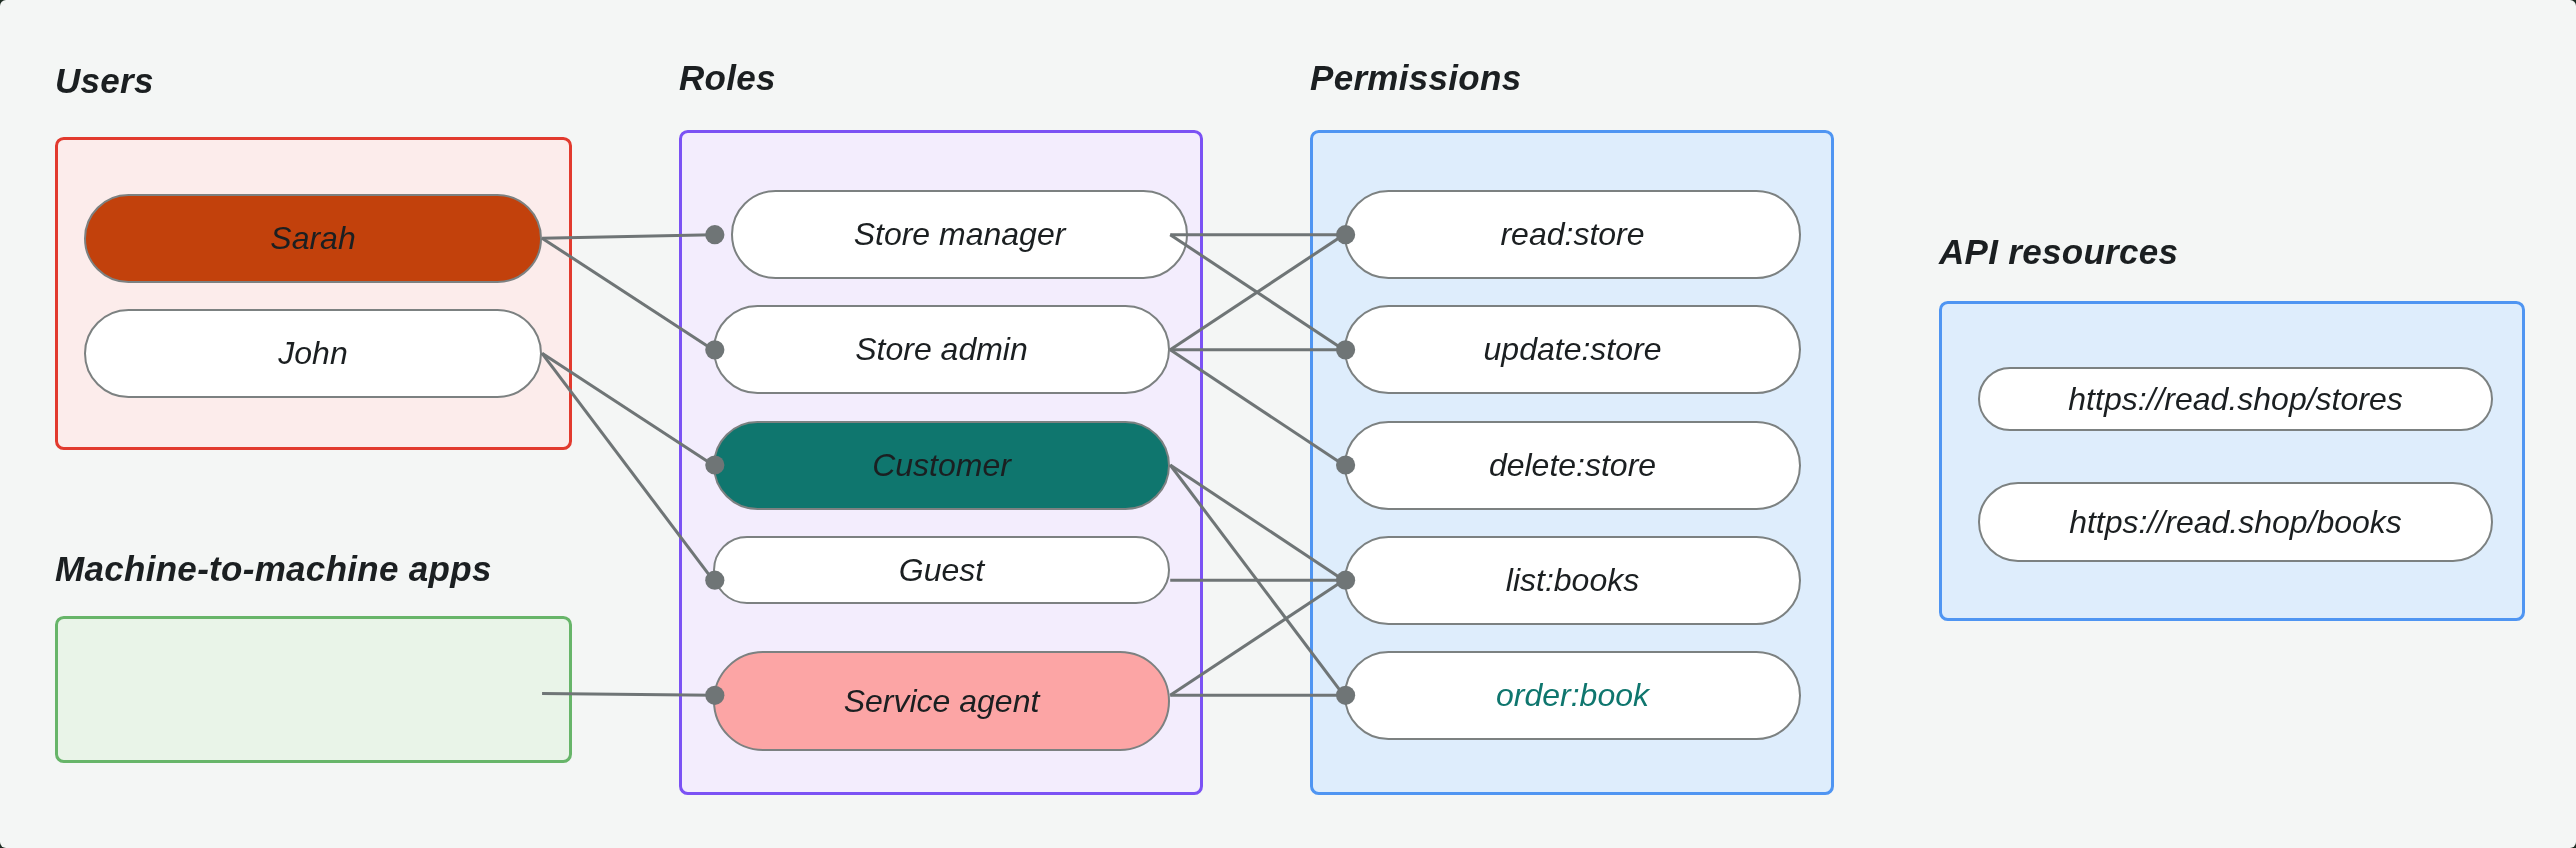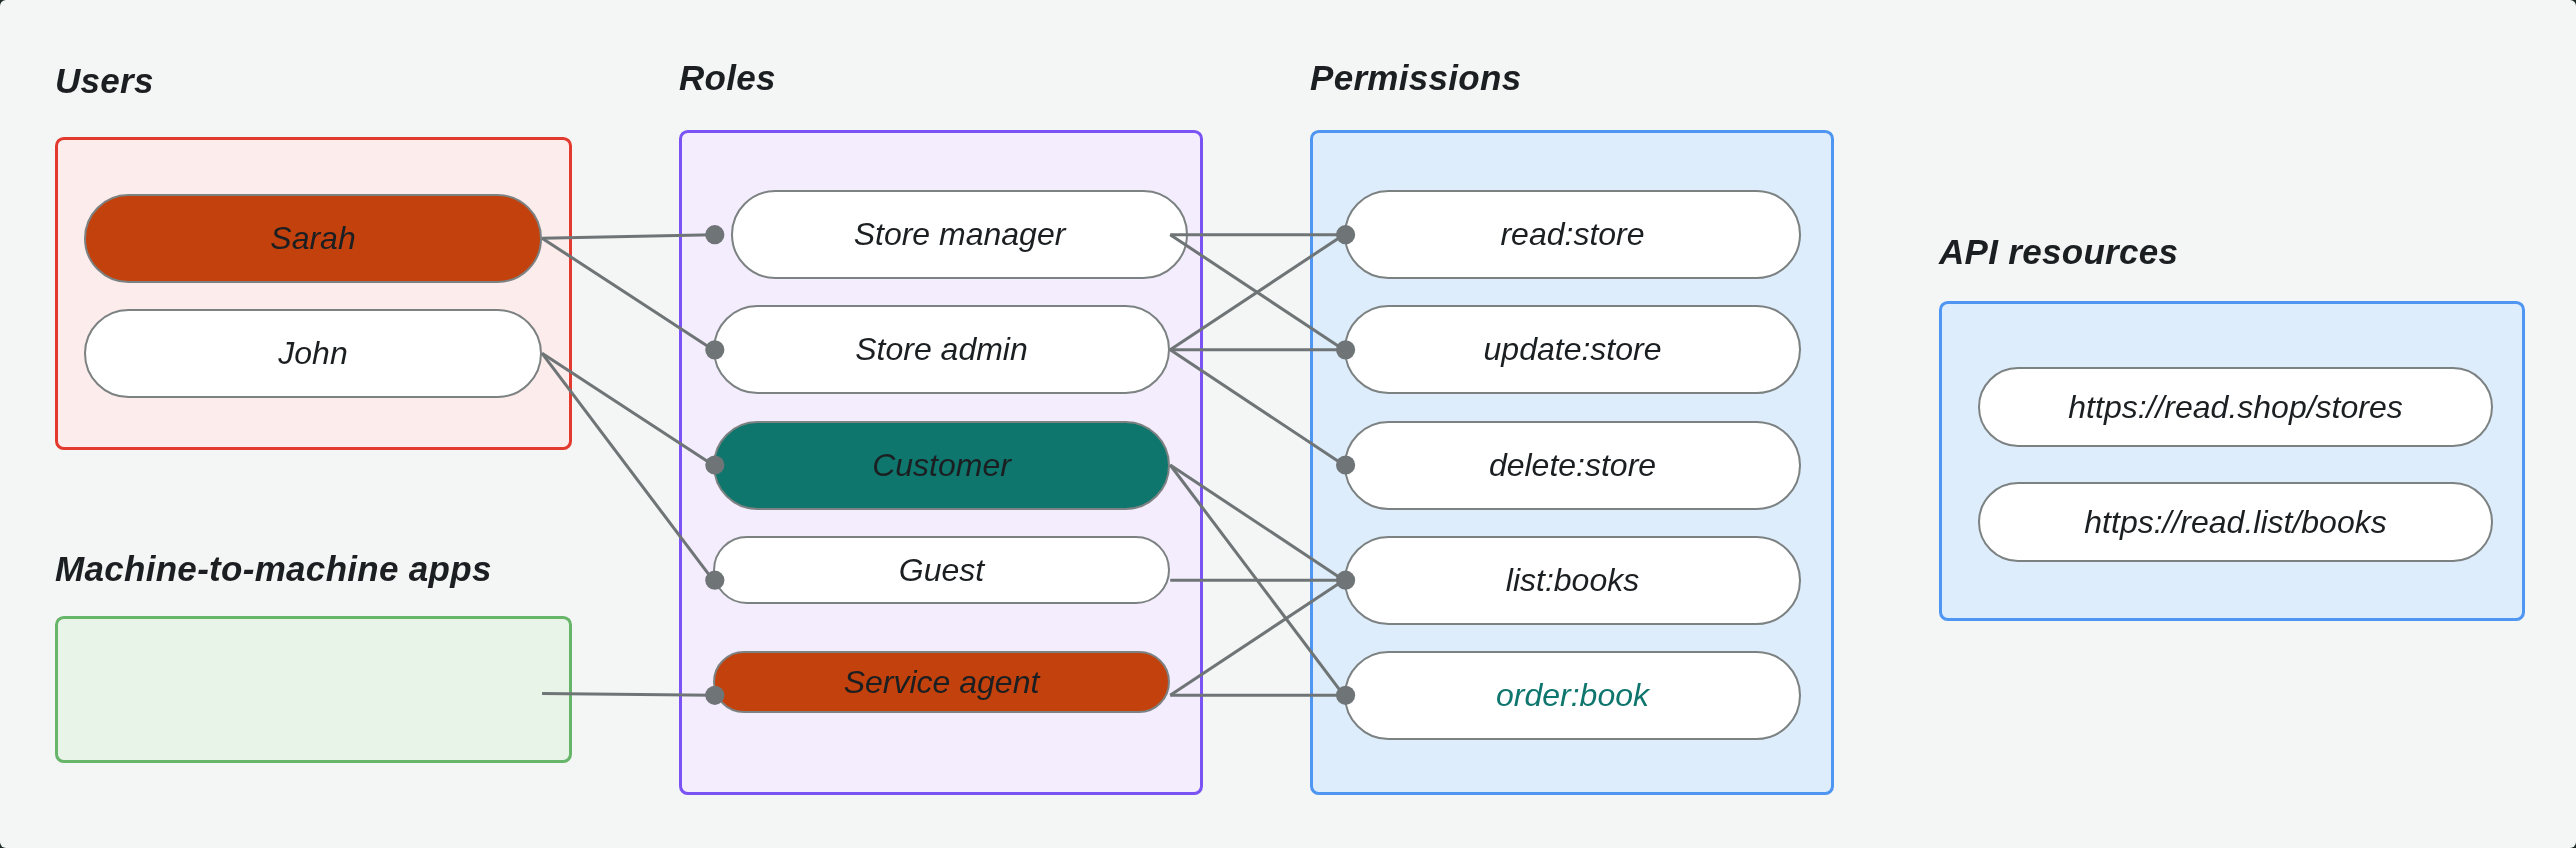--- a/index.html
+++ b/index.html
@@ -92,22 +92,22 @@
     <div class="group" style="left: 1310px; top: 130px; width: 524px; height: 665px; border-color: rgb(79, 149, 242); background: rgb(222, 237, 252);"></div>
     <div class="heading" style="left: 1310px; top: 58px;">Permissions</div>
     <div class="group" style="left: 1939px; top: 301px; width: 586px; height: 320px; border-color: rgb(79, 149, 242); background: rgb(222, 237, 252);"></div>
     <div class="heading" style="left: 1939px; top: 232px;">API resources</div>
     <div class="node" style="left: 84px; top: 194px; width: 458px; height: 89px; border-color: rgb(124, 129, 129); background: #c2410c; color: rgb(27, 31, 33);">Sarah</div>
     <div class="node" style="left: 84px; top: 309px; width: 458px; height: 89px; border-color: rgb(124, 129, 129); background: rgb(255, 255, 255); color: rgb(27, 31, 33);">John</div>
     <div class="node" style="left: 731px; top: 190px; width: 457px; height: 89px; border-color: rgb(124, 129, 129); background: rgb(255, 255, 255); color: rgb(27, 31, 33);">Store manager</div>
     <div class="node" style="left: 713px; top: 305px; width: 457px; height: 89px; border-color: rgb(124, 129, 129); background: rgb(255, 255, 255); color: rgb(27, 31, 33);">Store admin</div>
     <div class="node" style="left: 713px; top: 421px; width: 457px; height: 89px; border-color: rgb(124, 129, 129); background: #0f766e; color: rgb(27, 31, 33);">Customer</div>
     <div class="node" style="left: 713px; top: 536px; width: 457px; height: 68px; border-color: rgb(124, 129, 129); background: rgb(255, 255, 255); color: rgb(27, 31, 33);">Guest</div>
-    <div class="node" style="left: 713px; top: 651px; width: 457px; height: 62px; border-color: rgb(124, 129, 129); background: #c2410c; color: rgb(27, 31, 33);">Service agent</div>
+    <div class="node" style="left: 713px; top: 651px; width: 457px; height: 100px; border-color: rgb(124, 129, 129); background: #fca5a5; color: rgb(27, 31, 33);">Service agent</div>
     <div class="node" style="left: 1344px; top: 190px; width: 457px; height: 89px; border-color: rgb(124, 129, 129); background: rgb(255, 255, 255); color: rgb(27, 31, 33);">read:store</div>
     <div class="node" style="left: 1344px; top: 305px; width: 457px; height: 89px; border-color: rgb(124, 129, 129); background: rgb(255, 255, 255); color: rgb(27, 31, 33);">update:store</div>
     <div class="node" style="left: 1344px; top: 421px; width: 457px; height: 89px; border-color: rgb(124, 129, 129); background: rgb(255, 255, 255); color: rgb(27, 31, 33);">delete:store</div>
     <div class="node" style="left: 1344px; top: 536px; width: 457px; height: 89px; border-color: rgb(124, 129, 129); background: rgb(255, 255, 255); color: rgb(27, 31, 33);">list:books</div>
     <div class="node" style="left: 1344px; top: 651px; width: 457px; height: 89px; border-color: rgb(124, 129, 129); background: rgb(255, 255, 255); color: #0f766e;">order:book</div>
-    <div class="node" style="left: 1978px; top: 367px; width: 515px; height: 80px; border-color: rgb(124, 129, 129); background: rgb(255, 255, 255); color: rgb(27, 31, 33);">https://read.shop/stores</div>
-    <div class="node" style="left: 1978px; top: 482px; width: 515px; height: 80px; border-color: rgb(124, 129, 129); background: rgb(255, 255, 255); color: rgb(27, 31, 33);">https://read.list/books</div>
+    <div class="node" style="left: 1978px; top: 367px; width: 515px; height: 64px; border-color: rgb(124, 129, 129); background: rgb(255, 255, 255); color: rgb(27, 31, 33);">https://read.shop/stores</div>
+    <div class="node" style="left: 1978px; top: 482px; width: 515px; height: 80px; border-color: rgb(124, 129, 129); background: rgb(255, 255, 255); color: rgb(27, 31, 33);">https://read.shop/books</div>
   </div>
 
 
 </body></html>

